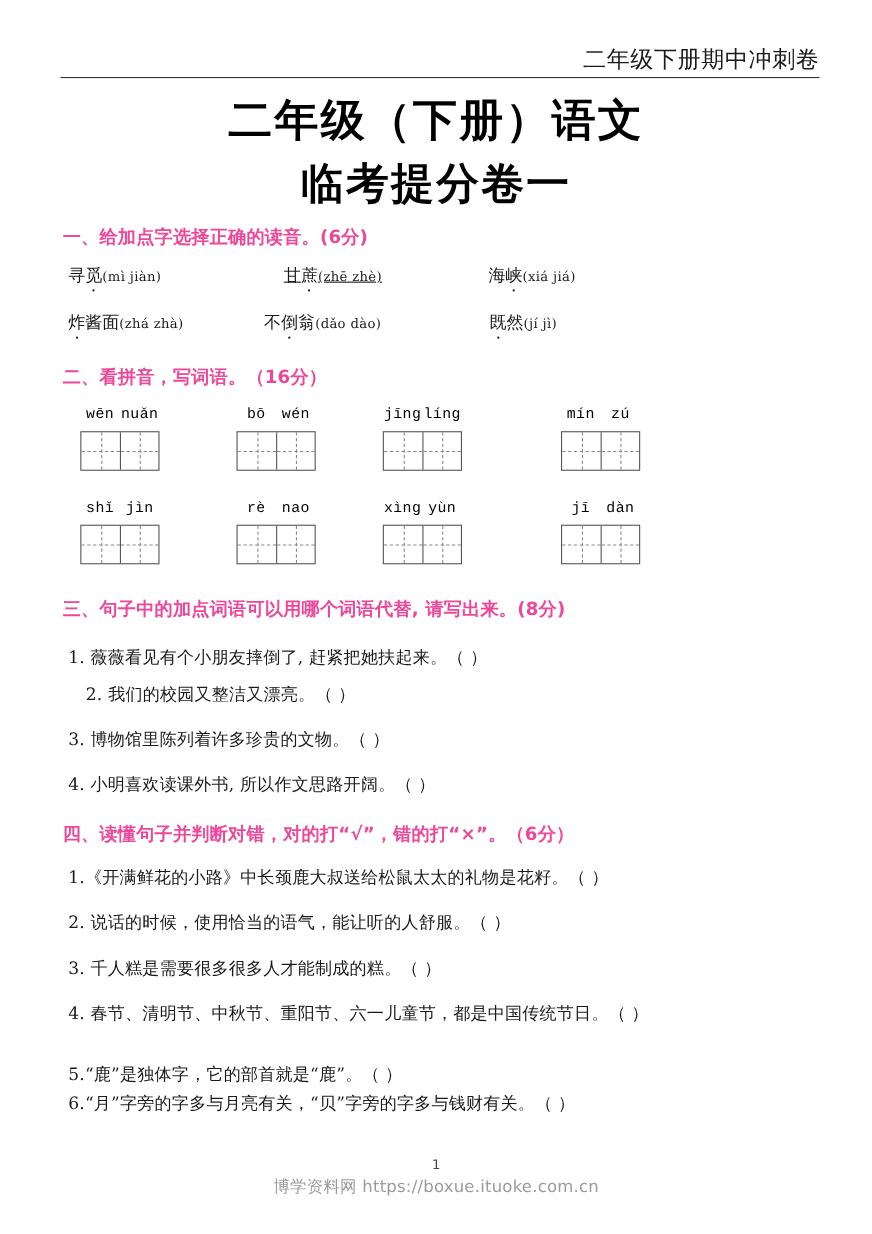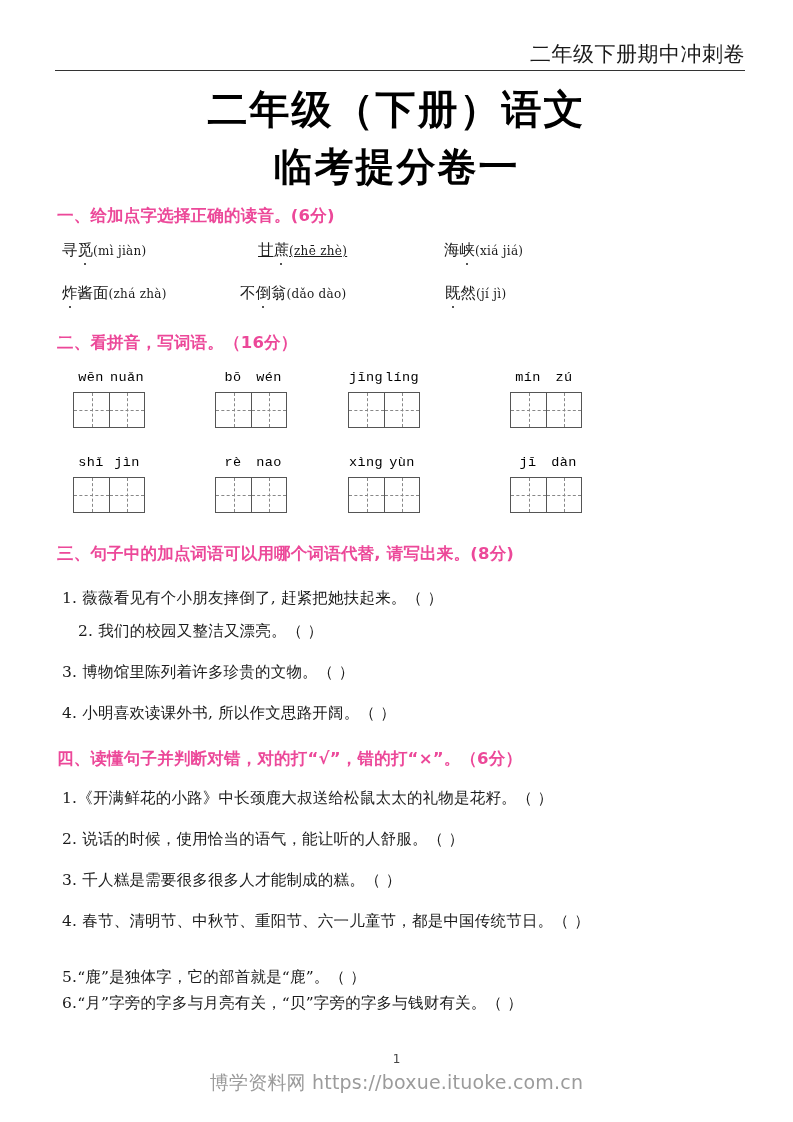--- a/index.html
+++ b/index.html
@@ -186,21 +186,21 @@
     font-size: 12px;
     color: #444;
     font-family: "DejaVu Sans", "Liberation Sans", sans-serif;
   }
   .watermark {
     position: absolute;
     left: 0;
     top: 1070px;
     width: 793px;
     text-align: center;
-    font-size: 19px;
+    font-size: 15px;
     color: #9b9b9b;
     font-family: "DejaVu Sans", "Liberation Sans", sans-serif;
     letter-spacing: 0.2px;
   }
 </style>
 </head>
 <body>
 
 <div class="page">
 

